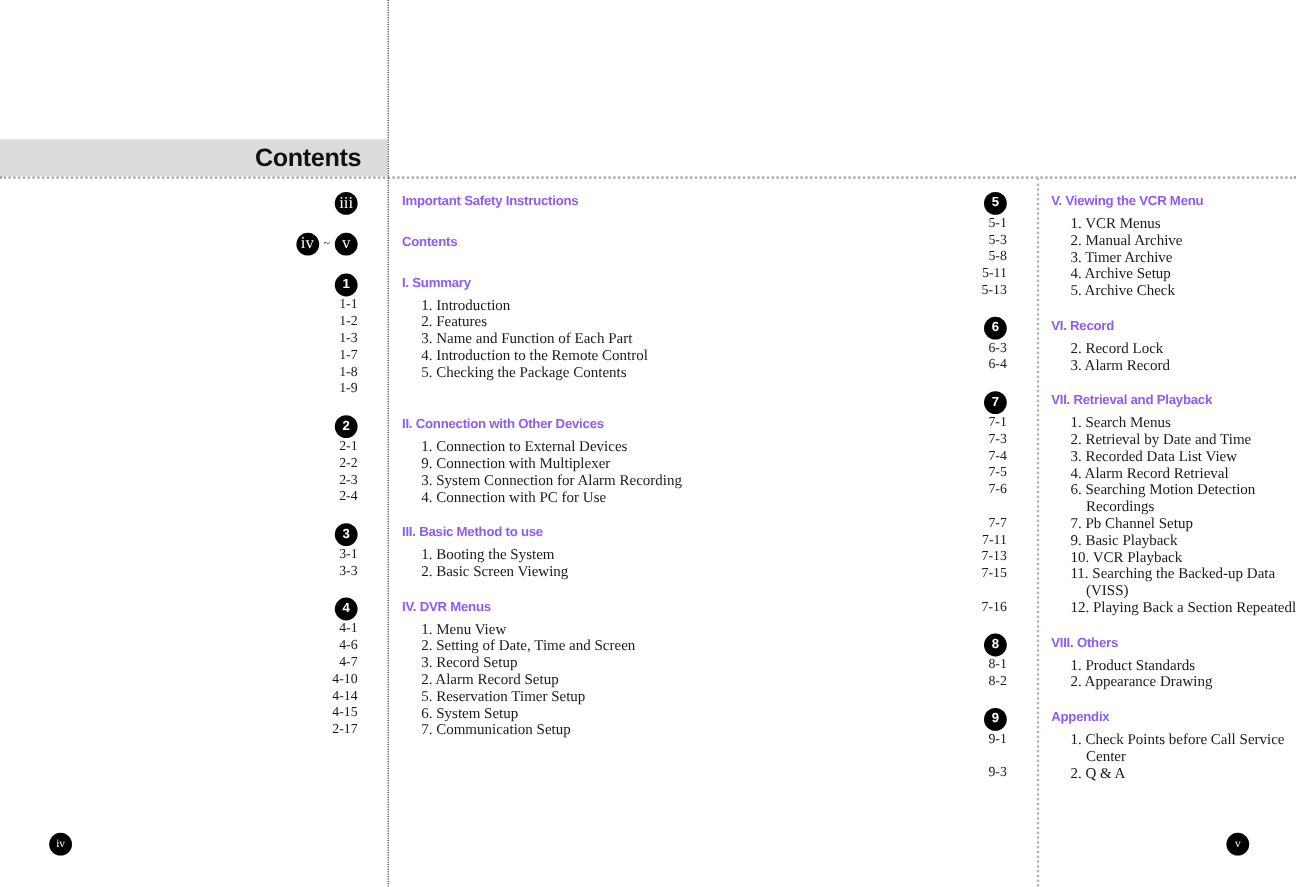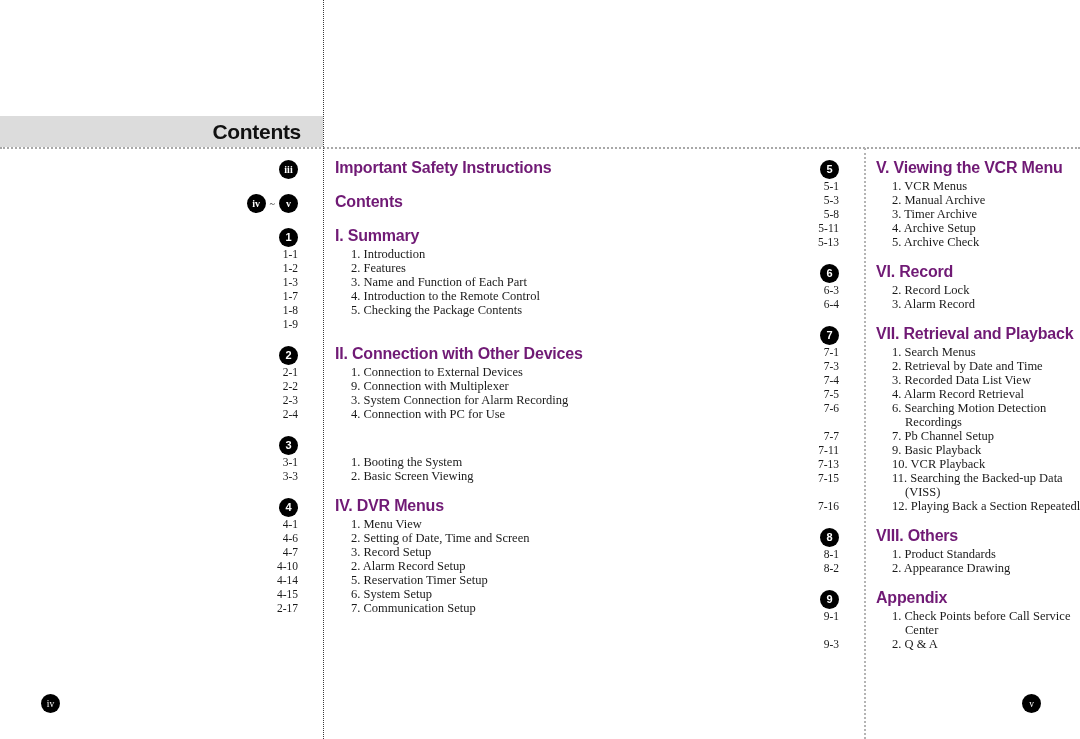--- a/index.html
+++ b/index.html
@@ -99,24 +99,24 @@
     padding-left: 12px;
     white-space: nowrap;
   }
   #column-left  .text { width: 218px; }
   #column-right .text { width: 216px; }
 
   
   .row.heading .text {
     font-family: "Liberation Sans", sans-serif;
     font-weight: bold;
-    font-size: 16px;
+    font-size: 11px;
     line-height: 16px;
     letter-spacing: -0.2px;
-    color: #701a75;
+    color: #8b5cf6;
   }
   
   .row.item .text {
     font-family: "Liberation Serif", serif;
     font-size: 12.5px;
     line-height: 14px;
     color: #1a1a1a;
     padding-left: 28px;
   }
   .row.item.cont .text {
@@ -127,24 +127,23 @@
   .badge {
     display: inline-flex;
     align-items: center;
     justify-content: center;
     width: 19px;
     height: 19px;
     border-radius: 50%;
     background: #000000;
     color: #ffffff;
     font-family: "Liberation Serif", serif;
-    font-size: 10px;
+    font-size: 14px;
     line-height: 1;
     vertical-align: middle;
-    font-weight: bold;
   }
   .badge.numeric {
     font-family: "Liberation Sans", sans-serif;
     font-weight: bold;
     font-size: 11px;
   }
   .tilde {
     display: inline-block;
     padding: 0 4px;
     font-size: 10px;
@@ -236,20 +235,21 @@
       <div class="gutter">2-3</div>
       <div class="text">3. System Connection for Alarm Recording</div>
     </div>
     <div class="row item">
       <div class="gutter">2-4</div>
       <div class="text">4. Connection with PC for Use</div>
     </div>
     <div class="sp-md"></div>
     <div class="row heading">
       <div class="gutter"><span class="badge numeric">3</span></div>
+      <div class="text">III. Basic Method to use</div>
     </div>
     <div class="row item">
       <div class="gutter">3-1</div>
       <div class="text">1. Booting the System</div>
     </div>
     <div class="row item">
       <div class="gutter">3-3</div>
       <div class="text">2. Basic Screen Viewing</div>
     </div>
     <div class="sp-md"></div>

